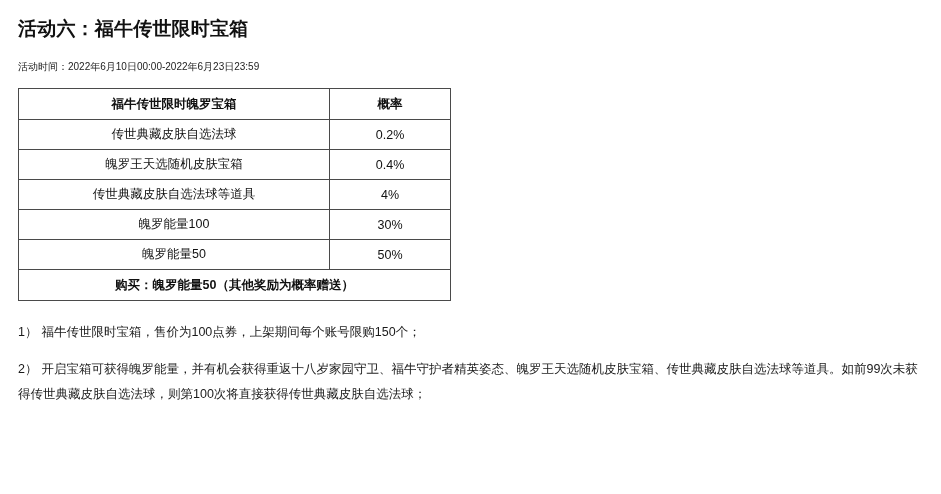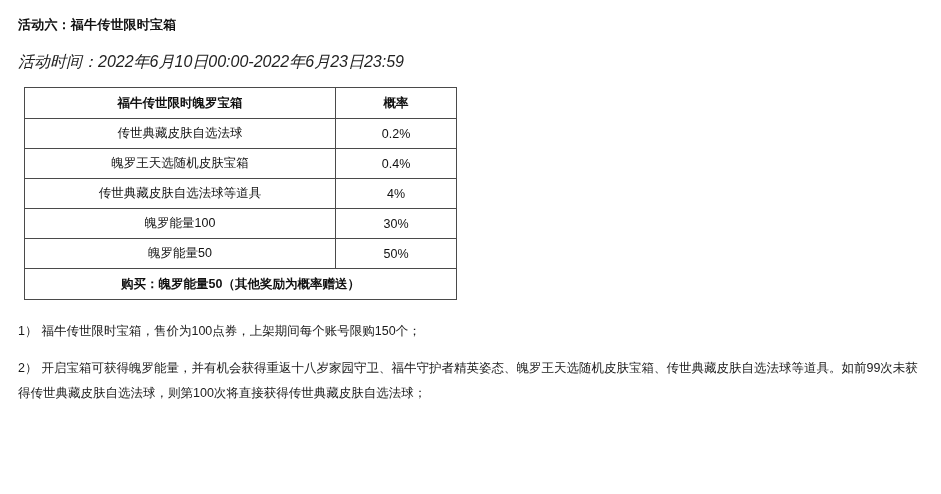--- a/index.html
+++ b/index.html
@@ -15,36 +15,35 @@
     overflow: hidden;
   }
   .page {
     position: relative;
     width: 941px;
     height: 494px;
     box-sizing: border-box;
     padding: 12px 18px 0 18px;
   }
   .section-title {
-    font-size: 13px;
+    font-size: 19px;
     font-weight: bold;
     color: #111111;
     letter-spacing: 0.2px;
     margin: 4px 0 0 0;
   }
   .event-period {
-    font-size: 16px;
+    font-size: 10px;
     color: #222222;
     margin-top: 18px;
     margin-bottom: 0;
-    font-style: italic;
   }
   .prob-table {
     margin-top: 14px;
-    margin-left: 6px;
+    margin-left: 0;
     border-collapse: collapse;
     width: 432px;
     table-layout: fixed;
     background: #ffffff;
   }
   .prob-table td, .prob-table th {
     border: 1px solid #4a4a4a;
     text-align: center;
     vertical-align: middle;
     font-size: 12.5px;

